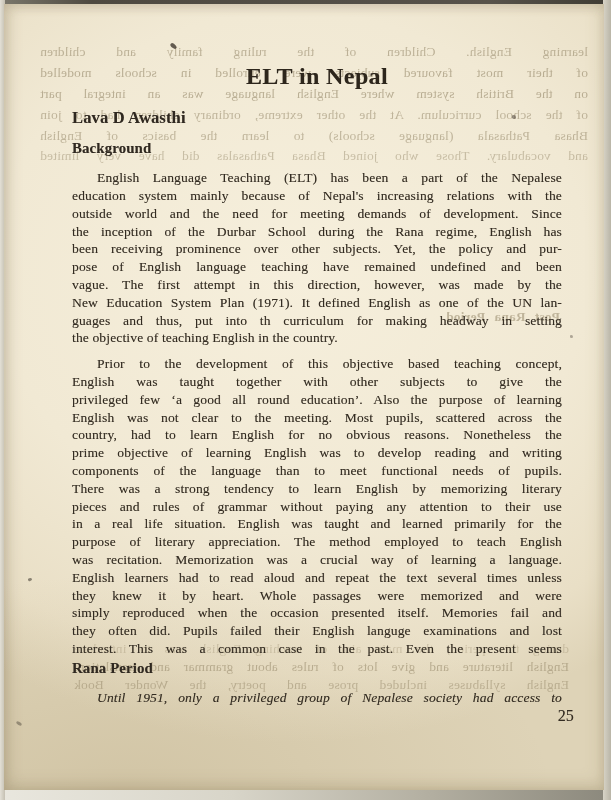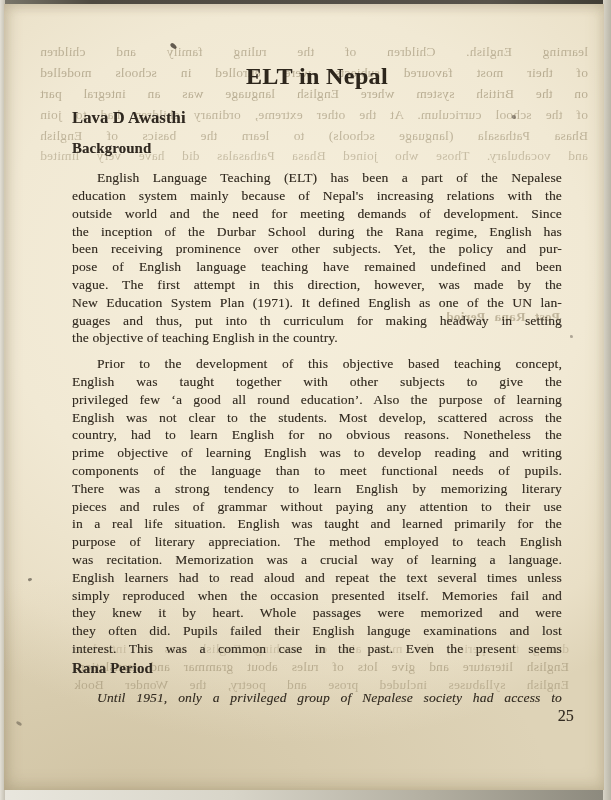--- a/index.html
+++ b/index.html
@@ -145,32 +145,32 @@
             <div class="jline">guages and thus, put into th curriculum for making headway in setting</div>
           </div>
         <div class="lastline">the objective of teaching English in the country.</div>
       </div>
 
       <div class="para para-2">
         <div>
             <div class="jline">Prior to the development of this objective based teaching concept,</div>
             <div class="jline">English was taught together with other subjects to give the</div>
             <div class="jline">privileged few ‘a good all round education’. Also the purpose of learning</div>
-            <div class="jline">English was not clear to the students. Most develop, scattered across the</div>
+            <div class="jline">English was not clear to the meeting. Most pupils, scattered across the</div>
             <div class="jline">country, had to learn English for no obvious reasons. Nonetheless the</div>
             <div class="jline">prime objective of learning English was to develop reading and writing</div>
             <div class="jline">components of the language than to meet functional needs of pupils.</div>
             <div class="jline">There was a strong tendency to learn English by memorizing literary</div>
             <div class="jline">pieces and rules of grammar without paying any attention to their use</div>
             <div class="jline">in a real life situation. English was taught and learned primarily for the</div>
             <div class="jline">purpose of literary appreciation. The method employed to teach English</div>
             <div class="jline">was recitation. Memorization was a crucial way of learning a language.</div>
             <div class="jline">English learners had to read aloud and repeat the text several times unless</div>
+            <div class="jline">they knew it by heart. Whole passages were memorized and were</div>
             <div class="jline">simply reproduced when the occasion presented itself. Memories fail and</div>
-            <div class="jline">they knew it by heart. Whole passages were memorized and were</div>
             <div class="jline">they often did. Pupils failed their English languge examinations and lost</div>
             <div class="jline">interest. This was a common case in the past. Even the present seems</div>
           </div>
       </div>
 
       <h2 class="sec-heading rana-heading">Rana Period</h2>
 
       <div class="para para-3">
         <div>
             <div class="jline">Until 1951, only a privileged group of Nepalese society had access to</div>

